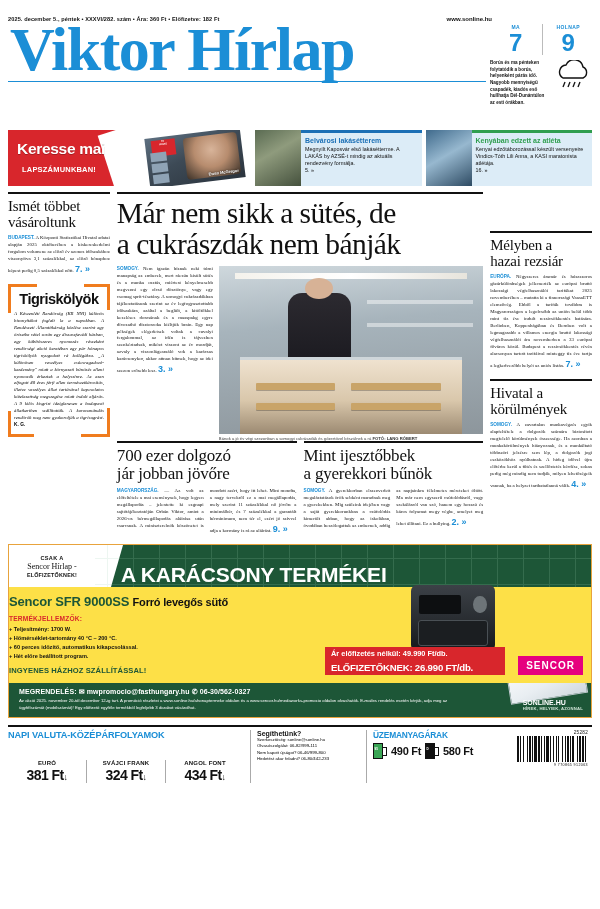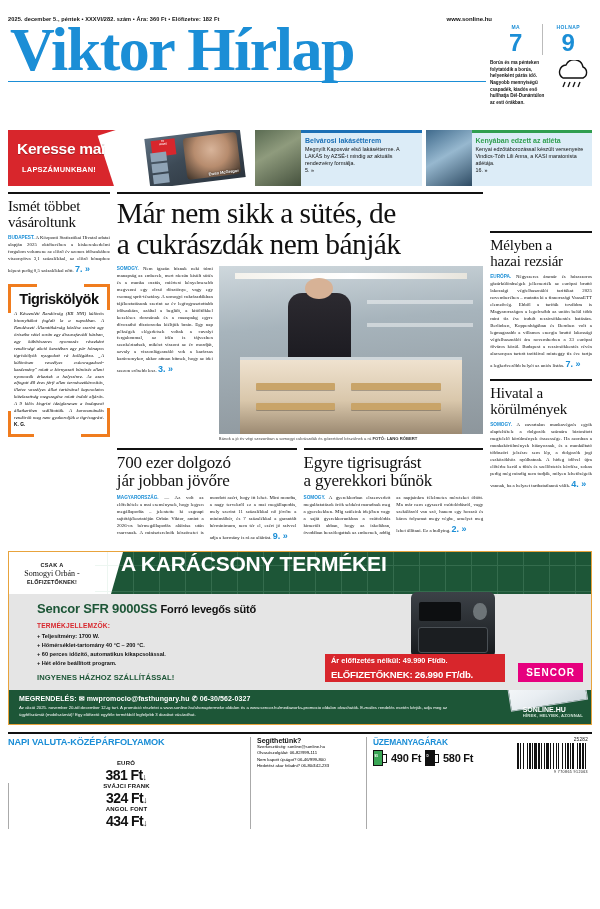--- a/index.html
+++ b/index.html
@@ -171,58 +171,58 @@
     background: linear-gradient(90deg,#f4f2ec,#ffffff,#e7e4dc);
   }
   .photo .shelf {
     position:absolute; background: rgba(255,255,255,.45);
   }
   .caption { font-size: 4.2px; color: #444; margin-top: 2px; line-height: 1.25;
              font-family:"Liberation Sans", sans-serif; }
   .caption .credit { font-weight: bold; color:#333; }
 
   
-  .sub-row { display: flex; gap: 7px; margin-top: 7px; }
+  .sub-row { display: flex; gap: 7px; }
   .sub-col { flex: 1; }
   .two-cols { column-count: 2; column-gap: 6px; }
 
   
   .r-art { margin-bottom: 8px; }
 
   
   .ad { margin: 9px 8px 0 8px; border: 1.5px solid #e8a33c; position: relative; }
   .ad-top { display: flex; height: 42px; }
   .ad-badge {
     width: 86px; background: #fff; display: flex; flex-direction: column;
     align-items: center; justify-content: center; text-align: center; flex: none;
     position: relative; z-index: 2;
   }
   .ad-badge .b1 { font-size: 5.6px; font-weight: bold; letter-spacing: .3px; color:#111; }
   .ad-badge .b2 { font-family:"Liberation Serif", serif; font-size: 8px; color:#111; margin: 1px 0; }
   .ad-badge .b3 { font-size: 5.4px; font-weight: bold; color:#111; letter-spacing:.2px; }
   .ad-banner {
-    flex: 1; background: #1d5637; position: relative; display: flex; align-items: flex-start;
+    flex: 1; background: #1d5637; position: relative; display: flex; align-items: flex-end;
     overflow: hidden;
   }
   .ad-banner:before {
     content:""; position:absolute; left:-22px; top:0; bottom:0; width: 44px;
     background:#fff; transform: skewX(-16deg);
   }
   .ad-banner .bt {
     position: relative; z-index: 2; color: #fff; font-size: 21px; font-weight: bold;
     letter-spacing: -.2px; padding-left: 26px;
   }
   .ad-banner .pattern {
     position:absolute; inset:0; opacity:.18;
     background-image:
       linear-gradient(0deg, transparent 48%, #9fd2b4 48%, #9fd2b4 50%, transparent 50%),
       linear-gradient(90deg, transparent 48%, #9fd2b4 48%, #9fd2b4 50%, transparent 50%);
     background-size: 26px 26px;
   }
-  .ad-main { background: #e5e5e5; padding: 7px 10px 6px 28px; position: relative; min-height: 96px; }
+  .ad-main { background: #fde047; padding: 7px 10px 6px 0; position: relative; min-height: 96px; }
   .ad-prod { font-size: 13px; font-weight: bold; color: #1d5637; letter-spacing:-.2px; }
   .ad-prod .model { color: #1d5637; }
   .ad-prod .kind { color: #111; font-size: 11px; }
   .ad-feat-h { color: #d8262c; font-size: 6.6px; font-weight: bold; margin-top: 6px; letter-spacing:.2px; }
   .ad-feat { list-style: none; margin-top: 3px; }
   .ad-feat li { font-size: 5.6px; color:#111; line-height: 1.6; font-weight: 600; }
   .ad-feat li:before { content: "+ "; color:#111; font-weight: bold; }
   .ad-free {
     margin-top: 5px; color: #1d5637; font-size: 7.6px; font-weight: bold; letter-spacing: .1px;
   }
@@ -257,21 +257,21 @@
   .paper-img {
     position:absolute; right: 6px; bottom: 18px; width: 78px; height: 46px;
     background: linear-gradient(160deg,#ffffff 0%, #e9eef2 60%, #cfd8de 100%);
     transform: rotate(-9deg); border:1px solid #c4ccd2; z-index:3;
   }
 
   
   .bottom { display:flex; margin: 7px 8px 0 8px; border-top: 2px solid #111; padding-top: 3px; gap: 6px; }
   .fx { width: 236px; }
   .fx-title { color:#1b8ed6; font-size: 9.2px; font-weight: bold; letter-spacing:-.1px; }
-  .fx-row { display:flex; margin-top: 13px; flex-direction: column; }
+  .fx-row { display:flex; margin-top: 20px; }
   .fx-cell { flex:1; text-align:center; padding: 0 2px; }
   .fx-cell + .fx-cell { border-left: 1px solid #aaa; }
   .fx-lbl { font-size: 6px; font-weight: bold; color:#111; letter-spacing:.2px; }
   .fx-val { font-size: 14px; font-weight: bold; color:#111; letter-spacing:-.6px; margin-top:1px; }
   .fx-val .arr { color:#111; font-size: 9px; font-weight: normal; }
 
   .help { width: 110px; border-left: 1px solid #aaa; padding-left: 6px; }
   .help-h { font-size: 7px; font-weight: bold; color:#111; }
   .help-l { font-size: 4.3px; line-height: 1.5; }
 
@@ -457,21 +457,21 @@
               <span class="dateline">MAGYARORSZÁG.</span>
               <span>— Az volt az előfeltétele a mai eseménynek, hogy legyen megállapodás – jelentette ki ezgnapi sajtótájékoztatóján Orbán Viktor, amint a 2026-os bérmegállapodás aláírása után csarcsnak. A miniszterelnök köszönetet is mondott azért, hogy itt lehet. Mint mondta, a nagy tervekről ez a mai megállapodás, mely szerint 11 százalékkal nő jövőre a minimálbér, és 7 százalékkal a garantált bérminimum, nem tér el, ezért jó szívvel adja a kormány is rá az aláírást.</span>
               <span class="pgref">9. »</span>
             </p>
           </div>
         </div>
 
         <div class="sub-col">
           <div class="rule-thick"></div>
           <div class="hl-serif h-sub">
-            <div>Egyre tigrisugrást</div>
+            <div>Mint ijesztőbbek</div>
             <div>a gyerekkori bűnök</div>
           </div>
           <div class="two-cols" style="margin-top:5px;">
             <p class="body-txt">
               <span class="dateline">SOMOGY.</span>
               <span>A gyerekkorban elszenvedett megaláztatások örök sebként maradnak meg a gyerekekben. Míg szüleink idejében vagy a saját gyerekkorunkban a csúfolódás kimerült abban, hogy az iskolában, óvodában beszólogattak az embernek, addig az napjainkra félelmetes méreteket öltött. Ma már nem egyszerű csúfolódásról, vagy szekálásról van szó, hanem egy hosszú és káros folyamat megy végbe, amelyet meg lehet állítani. Ez a bullying.</span>
               <span class="pgref">2. »</span>
             </p>
           </div>
         </div>
@@ -507,21 +507,21 @@
         </p>
       </div>
 
     </div>
   </div>
 
   <div class="ad">
     <div class="ad-top">
       <div class="ad-badge">
         <div class="b1">CSAK A</div>
-        <div class="b2">Somogyi Orbán -</div>
+        <div class="b2">Sencor Hírlap -</div>
         <div class="b3">ELŐFIZETŐKNEK!</div>
       </div>
       <div class="ad-banner">
         <div class="pattern"></div>
         <div class="bt">A KARÁCSONY TERMÉKEI</div>
       </div>
     </div>
 
     <div class="ad-main">
       <div class="ad-prod">

